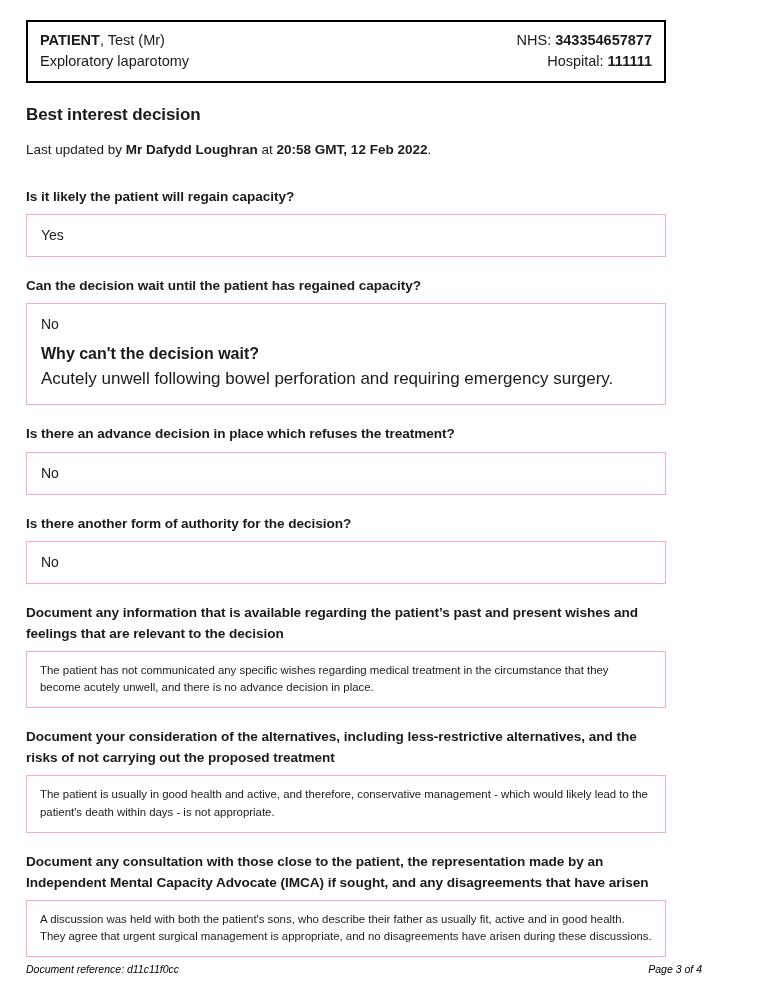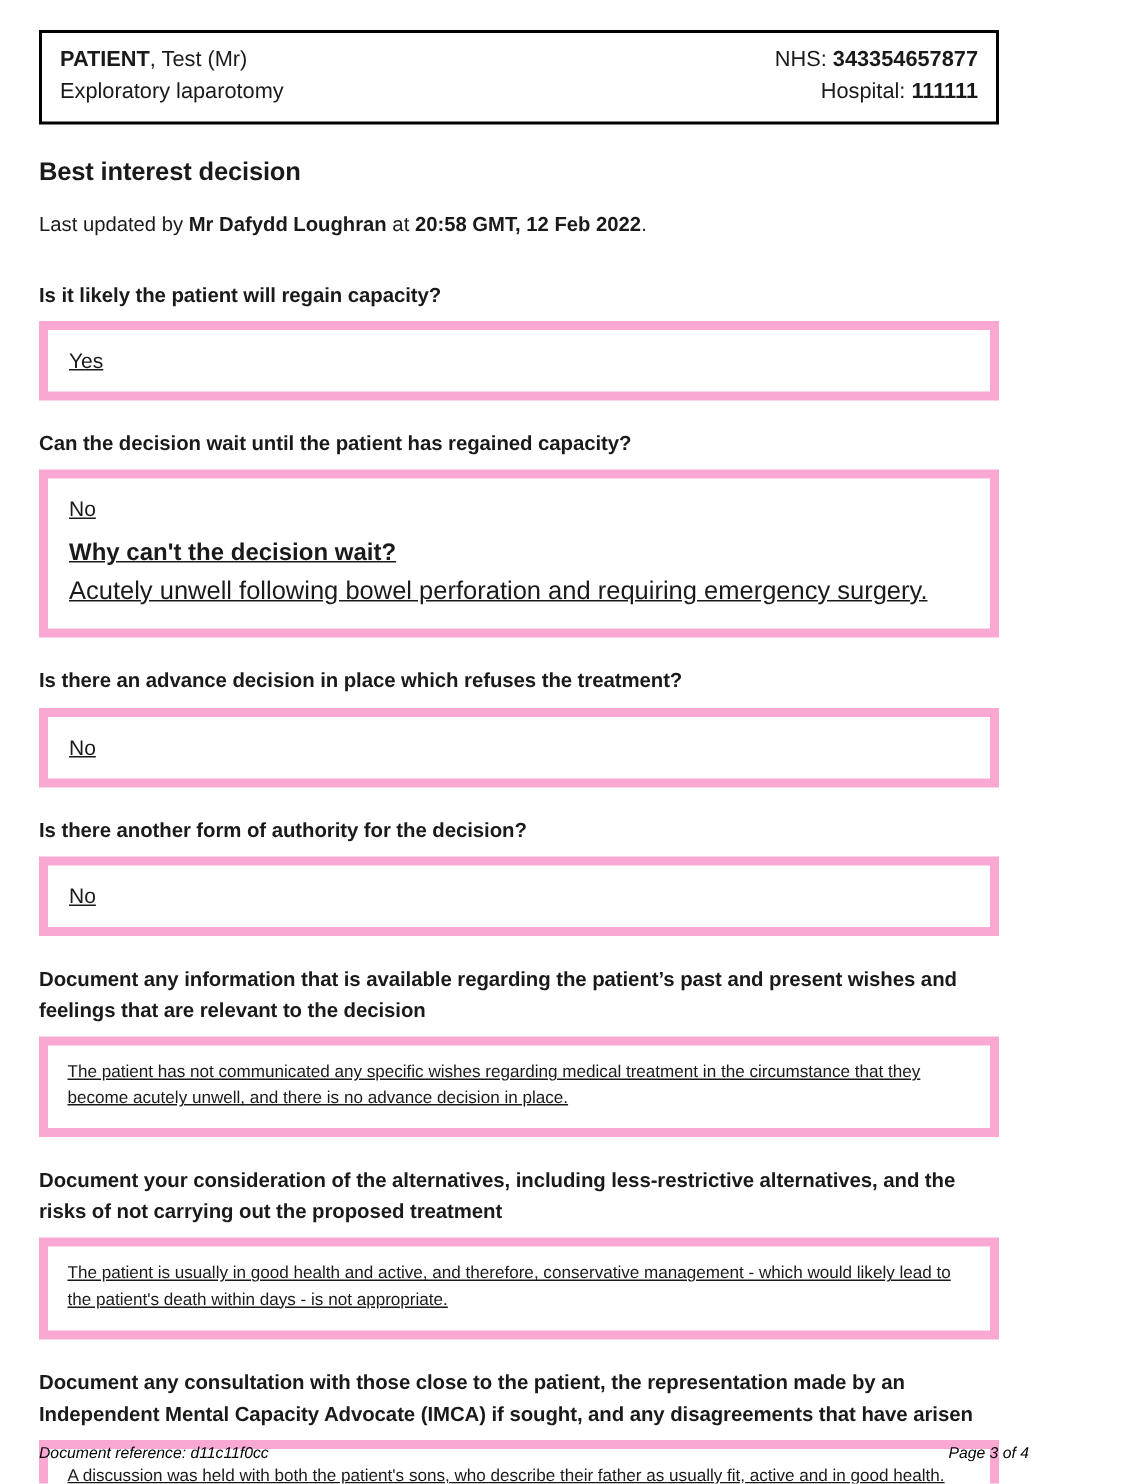--- a/index.html
+++ b/index.html
@@ -66,24 +66,23 @@
     margin-bottom: 18px;
   }
   .qlabel {
     font-size: 13.6px;
     font-weight: 700;
     line-height: 1.55;
     margin-bottom: 7px;
     letter-spacing: -0.05px;
   }
   .answer-box {
-    border: 6px solid #f9a8d4;
+    border: 1px solid #f9a8d4;
     box-sizing: border-box;
     background: #ffffff;
-    text-decoration: underline;
   }
   .answer-box.short {
     padding: 11px 14px 12px 14px;
   }
   .answer-box.tall {
     padding: 11px 14px 13px 14px;
   }
   .answer-box.longtext {
     padding: 10px 13px 11px 13px;
   }
@@ -104,21 +103,21 @@
   }
   .longtext .answer-para {
     font-size: 11.4px;
     line-height: 1.5;
   }
 
   
   .footer {
     position: absolute;
     left: 26px;
-    right: 32px;
+    right: 16px;
     bottom: 14px;
     display: flex;
     justify-content: space-between;
     align-items: baseline;
     font-size: 10.5px;
     font-style: italic;
     color: #000000;
   }
 </style>
 </head>

